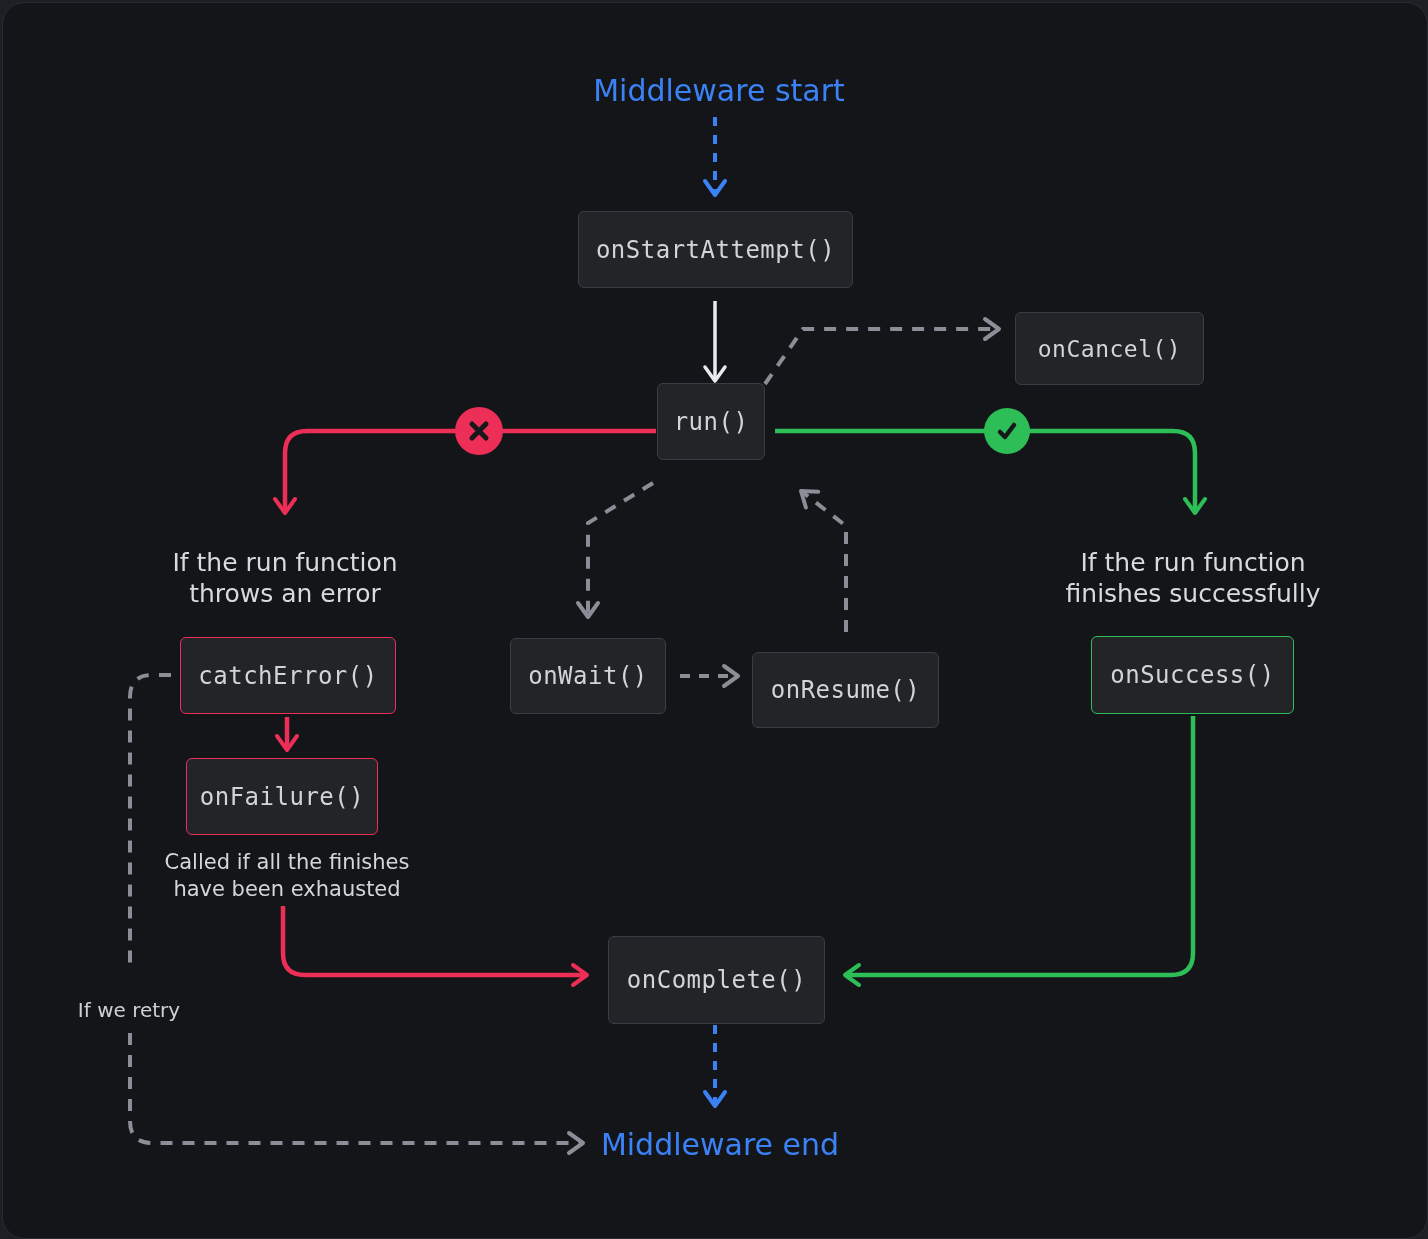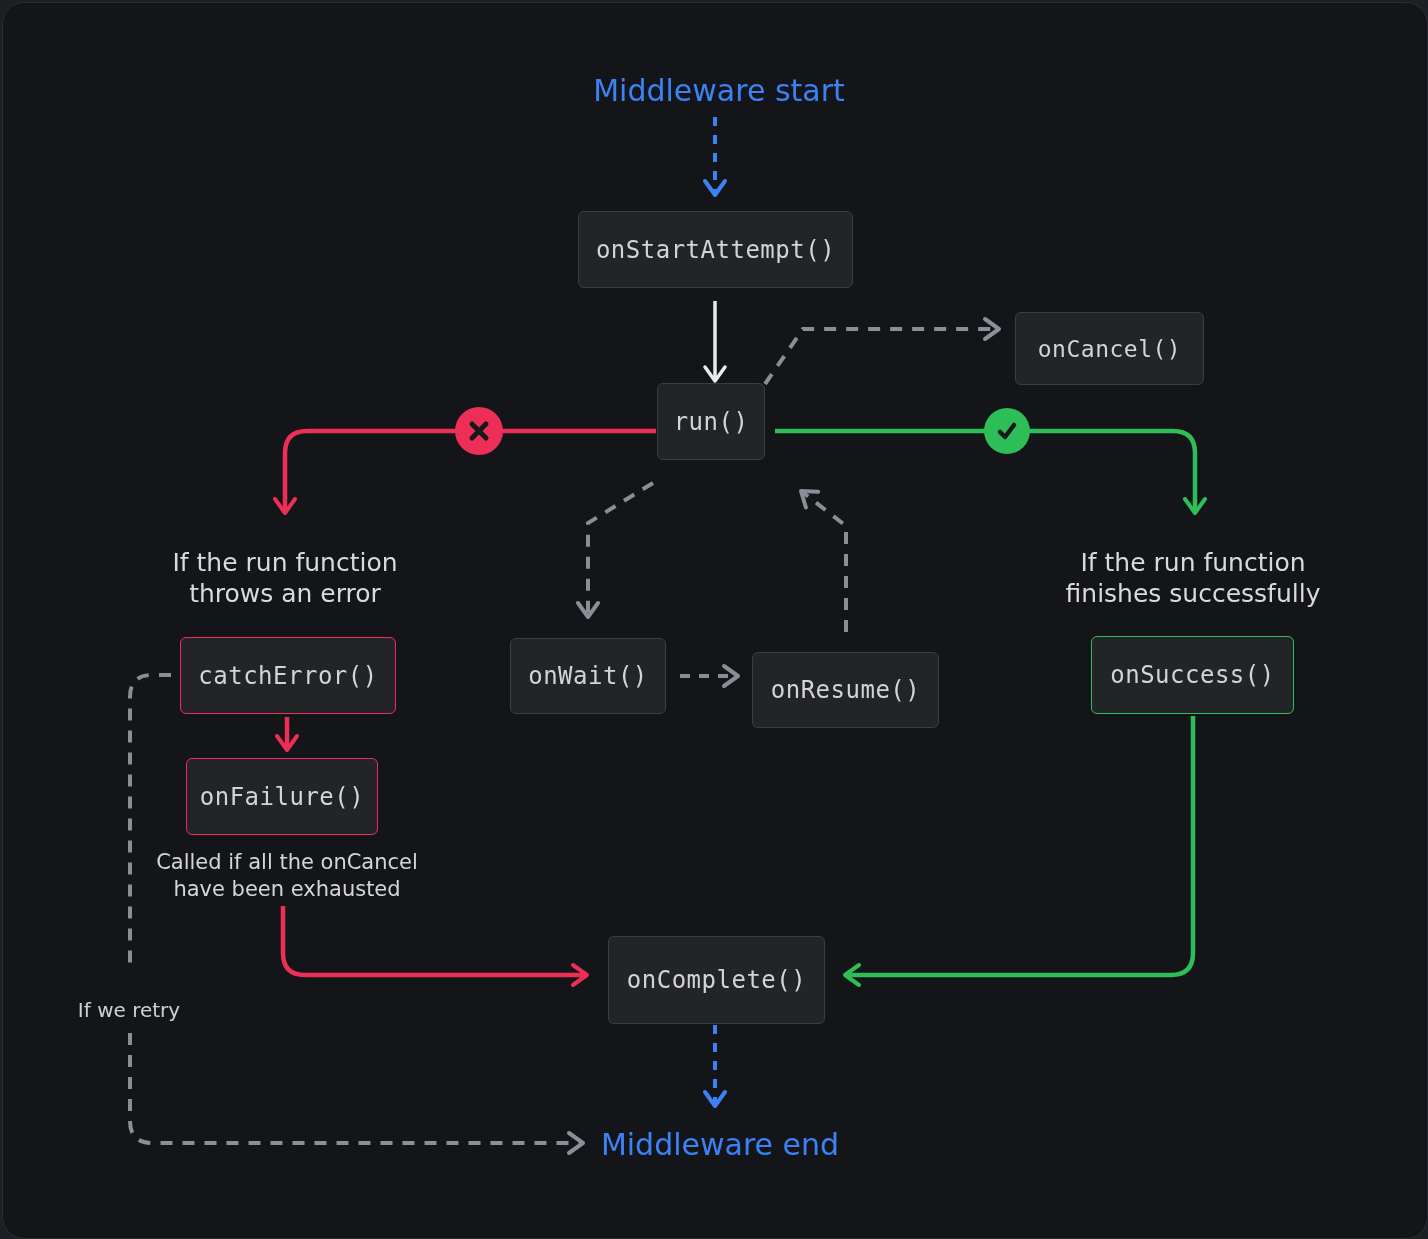--- a/index.html
+++ b/index.html
@@ -99,21 +99,21 @@
   </div>
 
   <div class="node red" style="left:177px;top:634px;width:216px;height:77px;">catchError()</div>
   <div class="node" style="left:507px;top:635px;width:156px;height:76px;">onWait()</div>
   <div class="node" style="left:749px;top:649px;width:187px;height:76px;">onResume()</div>
   <div class="node green" style="left:1088px;top:633px;width:203px;height:78px;">onSuccess()</div>
 
   <div class="node red" style="left:183px;top:755px;width:192px;height:77px;">onFailure()</div>
 
   <div class="caption small" style="left:284px;top:846px;">
-    <span style="display:block">Called if all the onCancel</span>
+    <span style="display:block">Called if all the finishes</span>
     <span style="display:block">have been exhausted</span>
   </div>
 
   <div class="caption tiny" style="left:126px;top:992px;">If we retry</div>
 
   <div class="node" style="left:605px;top:933px;width:217px;height:88px;">onComplete()</div>
 
   <div class="title" style="left:717px;top:1124px;">Middleware end</div>
 
 </div>

